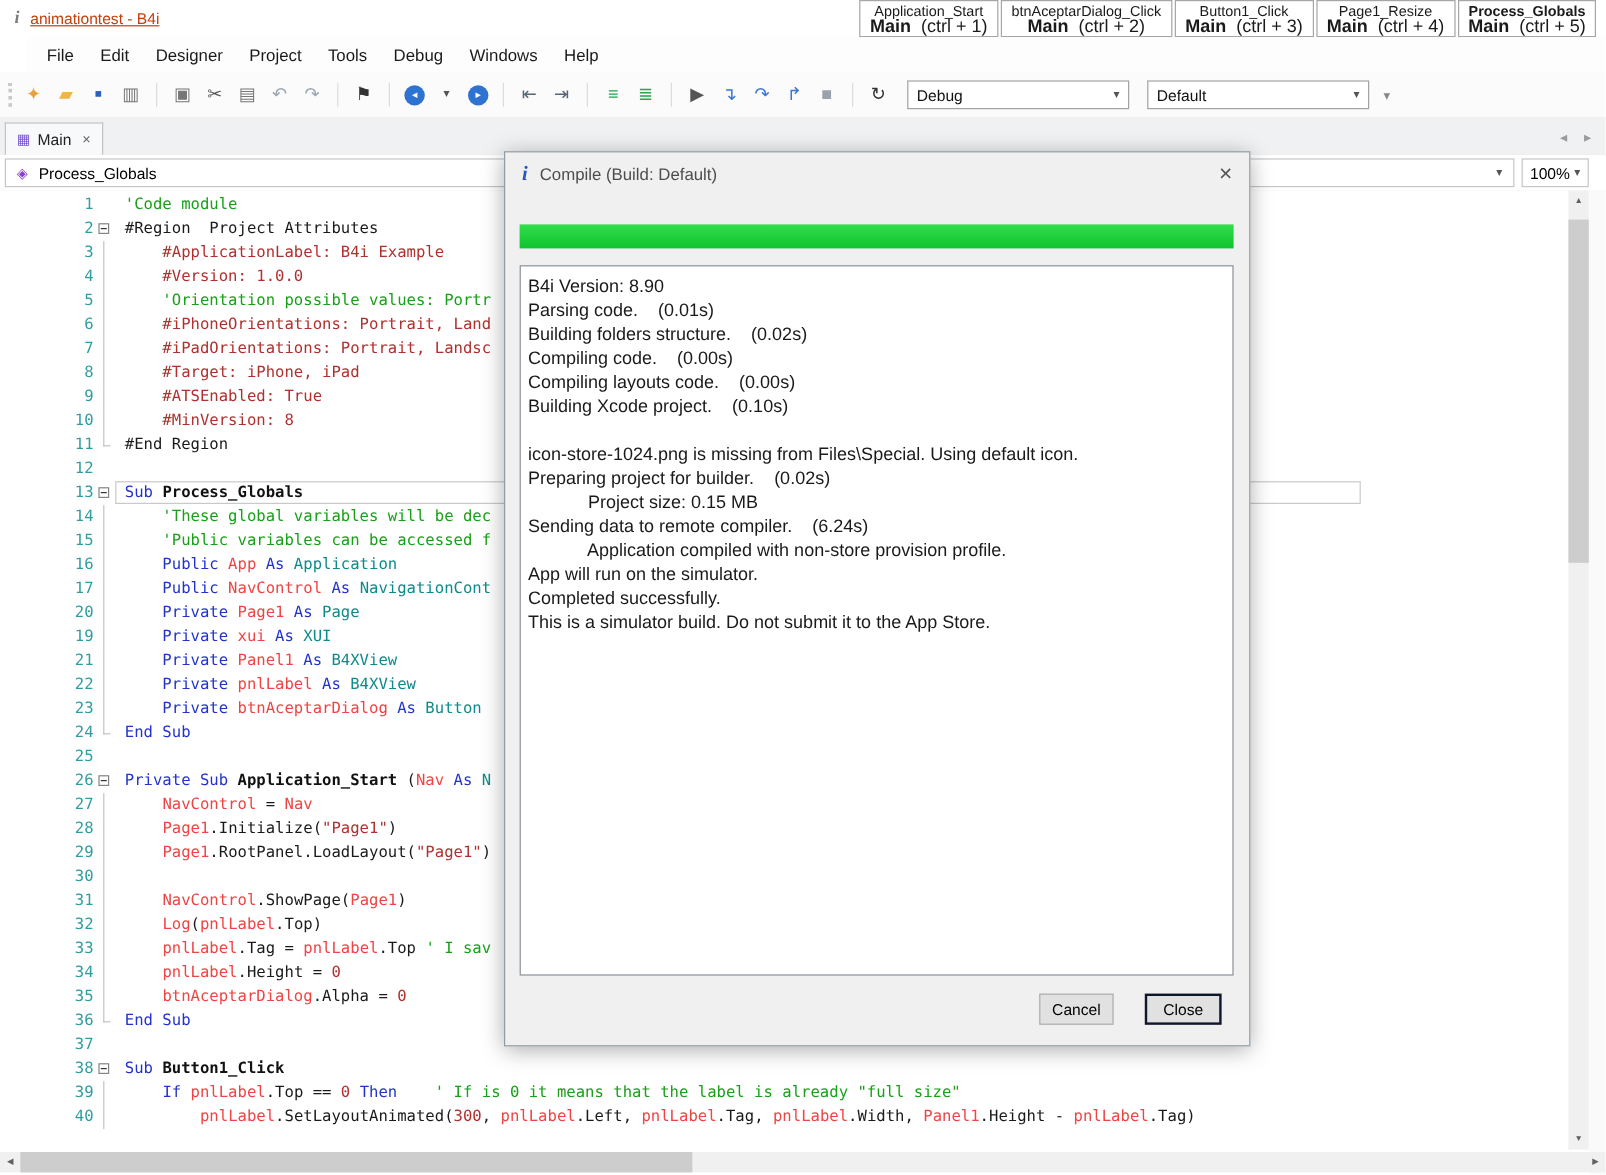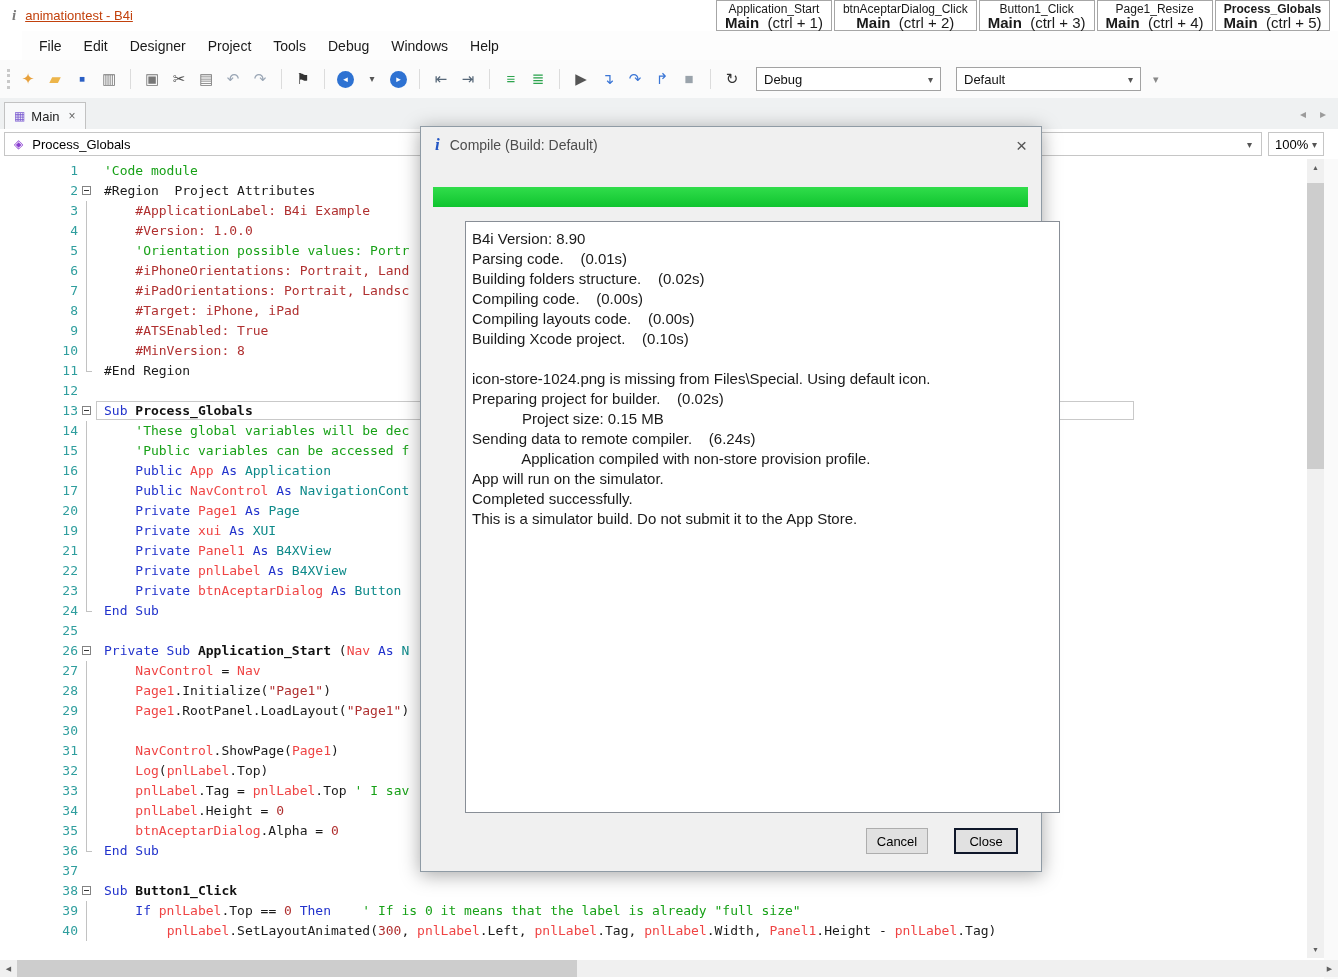--- a/index.html
+++ b/index.html
@@ -81,21 +81,21 @@
   .hs-right{right:0;}
   .hs-thumb{position:absolute;left:17px;top:0;width:560px;height:17px;background:#cdcdcd;}
 
   
   .dialog{position:absolute;left:420px;top:126px;width:622px;height:746px;background:#f0f0f0;border:1px solid #8f9ba5;box-shadow:0 3px 18px rgba(0,0,0,0.35);z-index:20;box-sizing:border-box;}
   .dlg-title{height:36px;display:flex;align-items:center;padding:0 14px;color:#4d4d4d;font-size:14px;gap:10px;}
   .dlg-icon{color:#2456c4;font-family:"Liberation Serif",serif;font-style:italic;font-weight:bold;font-size:17px;}
   .dlg-close{margin-left:auto;color:#555;font-size:19px;line-height:19px;}
   .dlg-progress{position:absolute;left:12px;top:60px;width:595px;height:20px;background:#e6e6e6;}
   .dlg-progress .fill{width:100%;height:100%;background:linear-gradient(#31dd4b,#0fc42f);}
-  .dlg-log{position:absolute;left:12px;top:94px;width:595px;height:592px;background:#fff;border:1px solid #888e96;overflow:hidden;padding:7px 6px;box-sizing:border-box;margin-left:32px;}
+  .dlg-log{position:absolute;left:12px;top:94px;width:595px;height:592px;background:#fff;border:1px solid #888e96;overflow:hidden;padding:7px 6px;box-sizing:border-box;}
   .log-line{font-size:15px;line-height:20px;color:#1a1a1a;white-space:pre;}
   .dlg-buttons{position:absolute;right:23px;top:701px;display:flex;gap:26px;}
   .btn{width:62px;height:26px;background:#e1e1e1;border:1px solid #adadad;font-size:13px;color:#000;font-family:"Liberation Sans",sans-serif;box-sizing:border-box;padding:0;}
   .btn.default{border:2px solid #0f172a;width:64px;}
 </style>
 </head>
 <body>
 
 <div class="screen">
 

